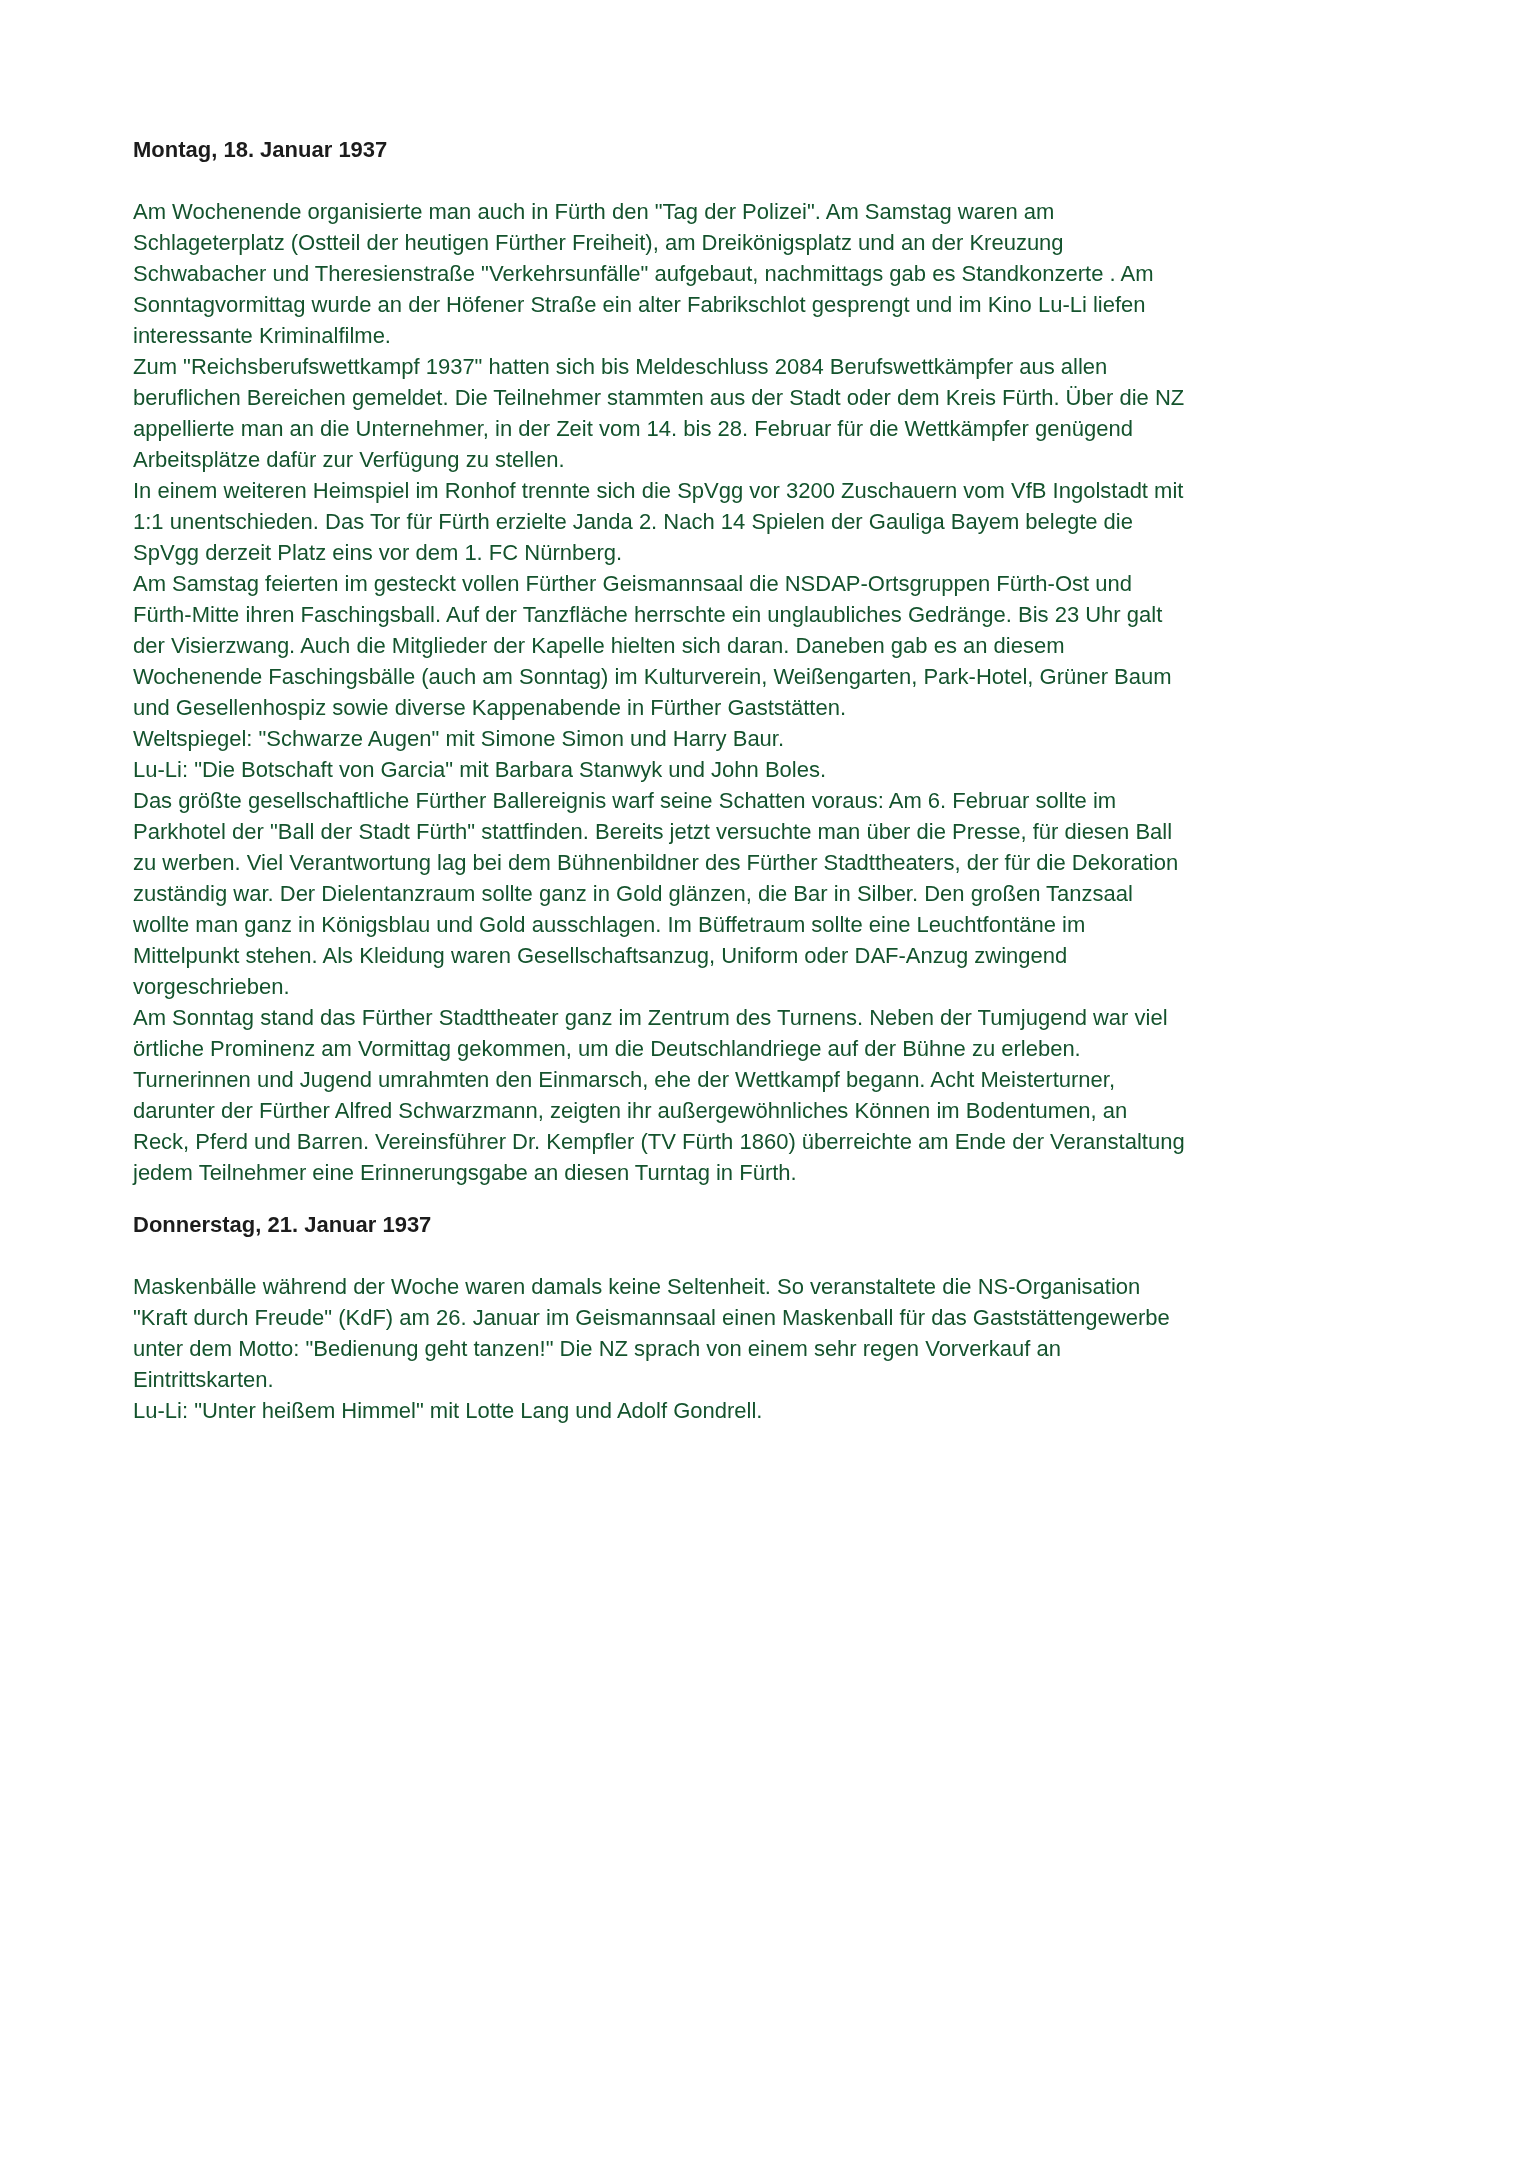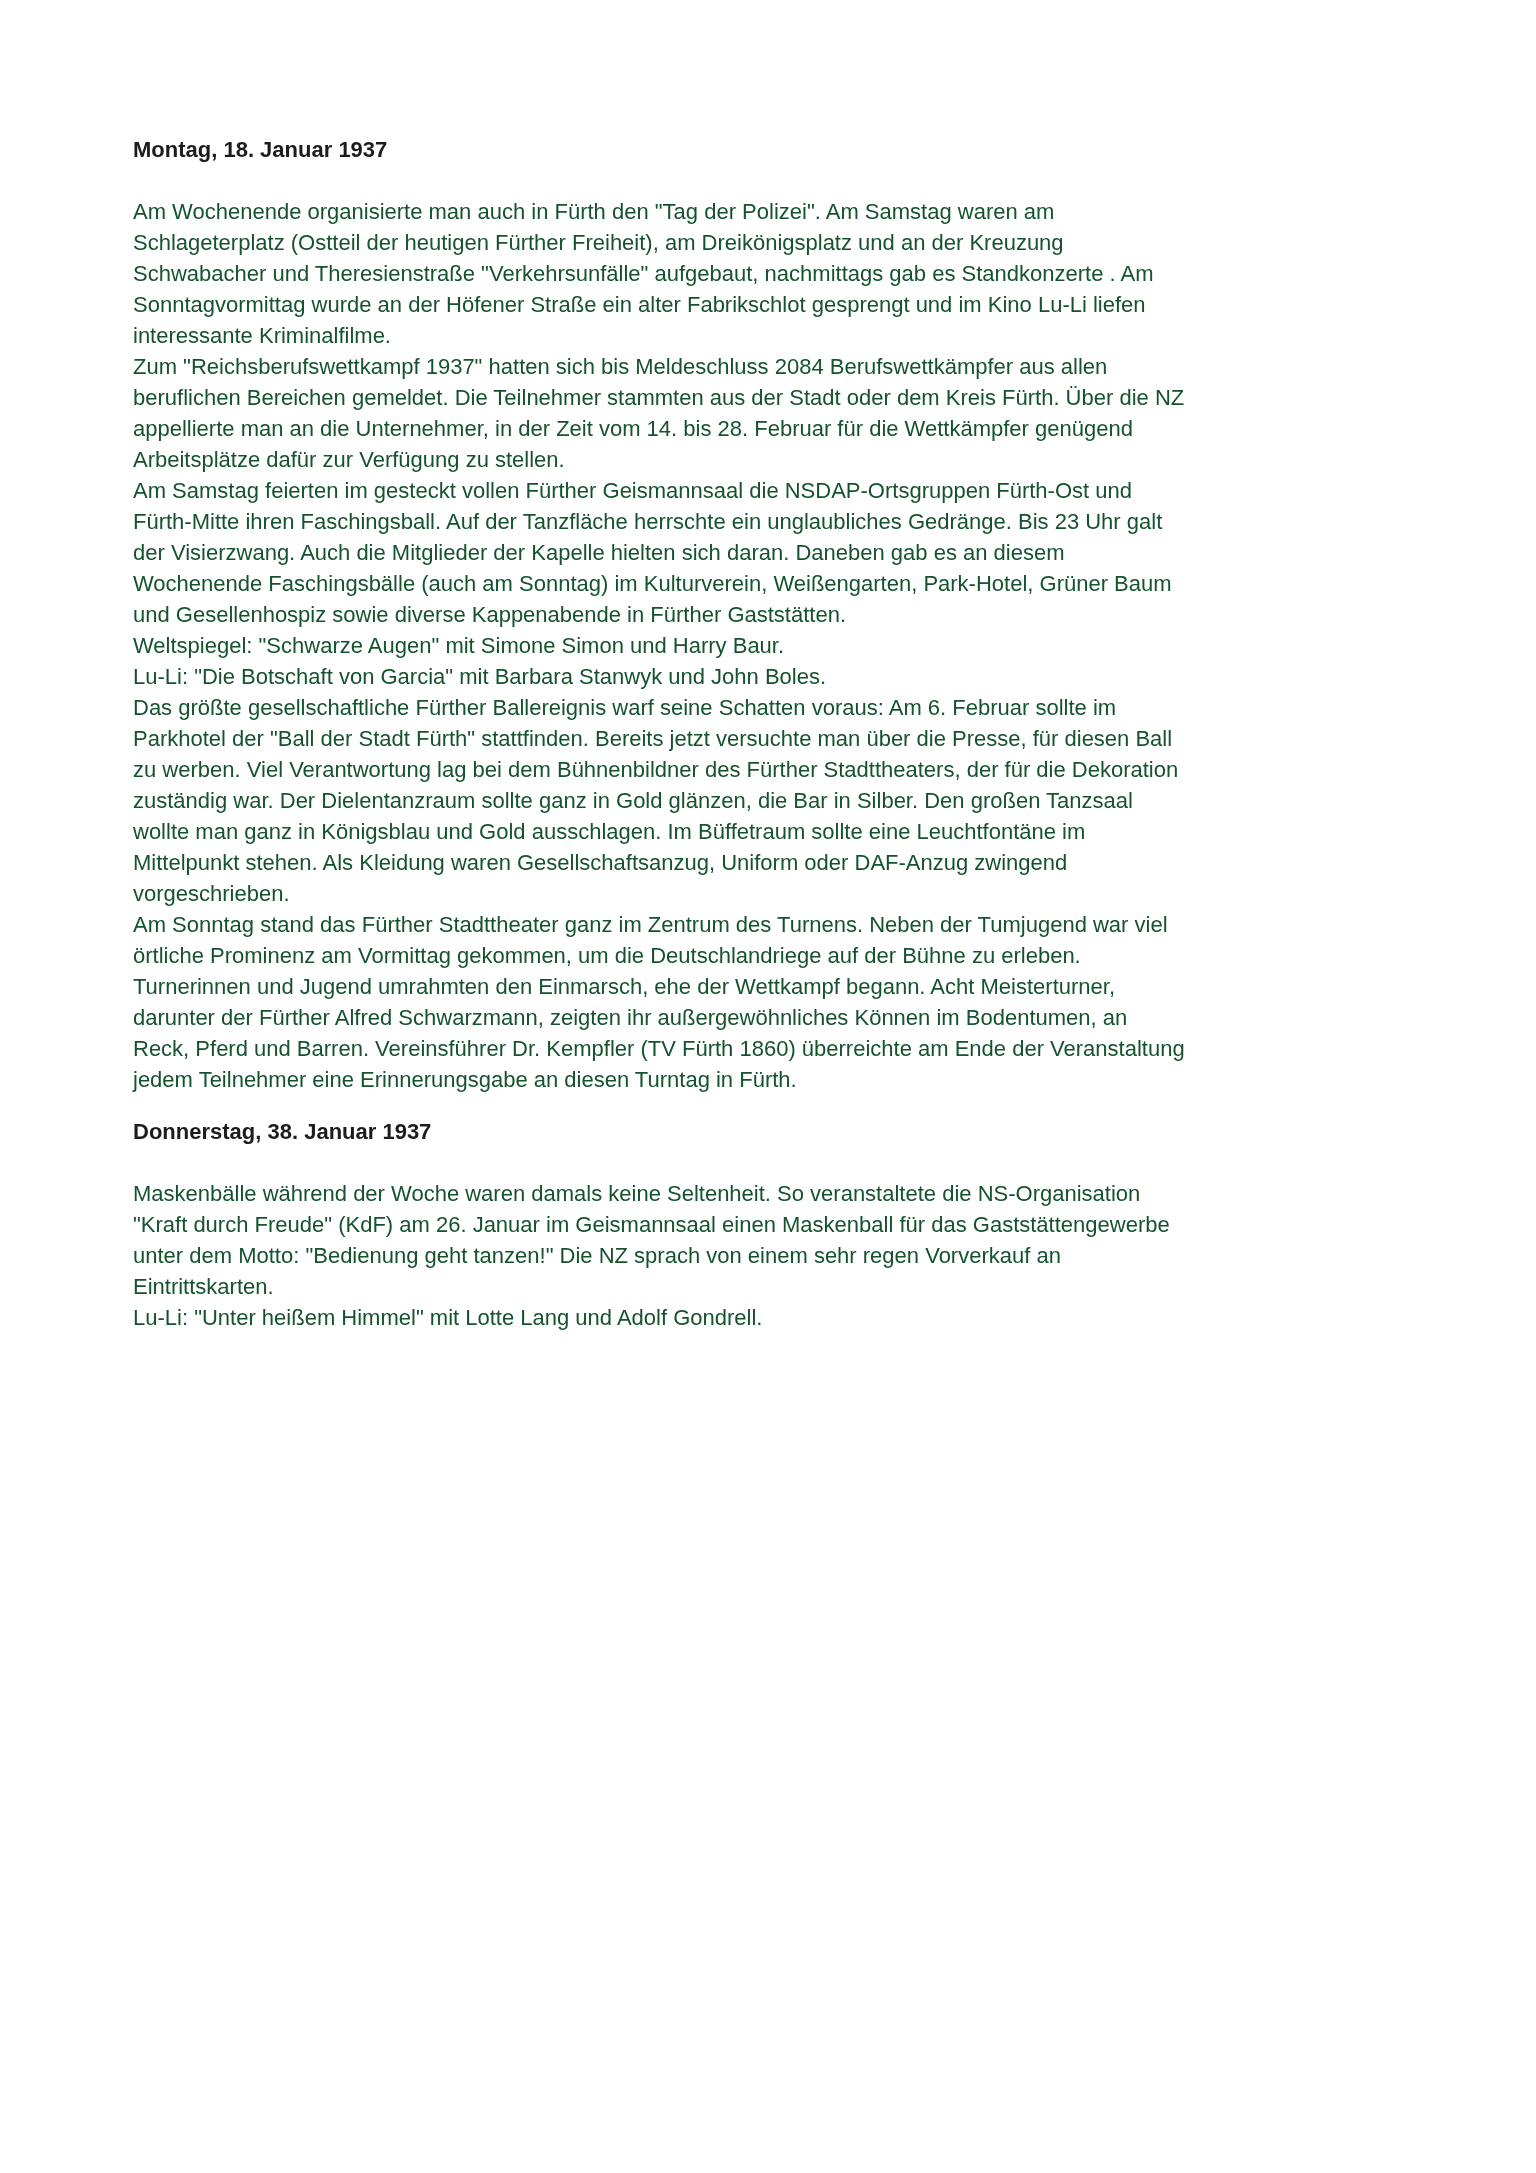--- a/index.html
+++ b/index.html
@@ -40,32 +40,33 @@
 </style>
 </head>
 <body>
 
 <div class="page">
 
   <div class="section">
     <h2>Montag, 18. Januar 1937</h2>
     <p>Am Wochenende organisierte man auch in Fürth den "Tag der Polizei". Am Samstag waren am Schlageterplatz (Ostteil der heutigen Fürther Freiheit), am Dreikönigsplatz und an der Kreuzung Schwabacher und Theresienstraße "Verkehrsunfälle" aufgebaut, nachmittags gab es Standkonzerte . Am Sonntagvormittag wurde an der Höfener Straße ein alter Fabrikschlot gesprengt und im Kino Lu-Li liefen interessante Kriminalfilme.</p>
     <p>Zum "Reichsberufswettkampf 1937" hatten sich bis Meldeschluss 2084 Berufswettkämpfer aus allen beruflichen Bereichen gemeldet. Die Teilnehmer stammten aus der Stadt oder dem Kreis Fürth. Über die NZ appellierte man an die Unternehmer, in der Zeit vom 14. bis 28. Februar für die Wettkämpfer genügend Arbeitsplätze dafür zur Verfügung zu stellen.</p>
+    <p>In einem weiteren Heimspiel im Ronhof trennte sich die SpVgg vor 3200 Zuschauern vom VfB Ingolstadt mit 1:1 unentschieden. Das Tor für Fürth erzielte Janda 2. Nach 14 Spielen der Gauliga Bayem belegte die SpVgg derzeit Platz eins vor dem 1. FC Nürnberg.</p>
   </div>
 
   <div class="section">
     <p>Am Samstag feierten im gesteckt vollen Fürther Geismannsaal die NSDAP-Ortsgruppen Fürth-Ost und Fürth-Mitte ihren Faschingsball. Auf der Tanzfläche herrschte ein unglaubliches Gedränge. Bis 23 Uhr galt der Visierzwang. Auch die Mitglieder der Kapelle hielten sich daran. Daneben gab es an diesem Wochenende Faschingsbälle (auch am Sonntag) im Kulturverein, Weißengarten, Park-Hotel, Grüner Baum und Gesellenhospiz sowie diverse Kappenabende in Fürther Gaststätten.</p>
     <p>Weltspiegel: "Schwarze Augen" mit Simone Simon und Harry Baur.</p>
     <p>Lu-Li: "Die Botschaft von Garcia" mit Barbara Stanwyk und John Boles.</p>
   </div>
 
   <div class="section">
     <p>Das größte gesellschaftliche Fürther Ballereignis warf seine Schatten voraus: Am 6. Februar sollte im Parkhotel der "Ball der Stadt Fürth" stattfinden. Bereits jetzt versuchte man über die Presse, für diesen Ball zu werben. Viel Verantwortung lag bei dem Bühnenbildner des Fürther Stadttheaters, der für die Dekoration zuständig war. Der Dielentanzraum sollte ganz in Gold glänzen, die Bar in Silber. Den großen Tanzsaal wollte man ganz in Königsblau und Gold ausschlagen. Im Büffetraum sollte eine Leuchtfontäne im Mittelpunkt stehen. Als Kleidung waren Gesellschaftsanzug, Uniform oder DAF-Anzug zwingend vorgeschrieben.</p>
     <p>Am Sonntag stand das Fürther Stadttheater ganz im Zentrum des Turnens. Neben der Tumjugend war viel örtliche Prominenz am Vormittag gekommen, um die Deutschlandriege auf der Bühne zu erleben. Turnerinnen und Jugend umrahmten den Einmarsch, ehe der Wettkampf begann. Acht Meisterturner, darunter der Fürther Alfred Schwarzmann, zeigten ihr außergewöhnliches Können im Bodentumen, an Reck, Pferd und Barren. Vereinsführer Dr. Kempfler (TV Fürth 1860) überreichte am Ende der Veranstaltung jedem Teilnehmer eine Erinnerungsgabe an diesen Turntag in Fürth.</p>
   </div>
 
   <div class="section">
-    <h2>Donnerstag, 38. Januar 1937</h2>
+    <h2>Donnerstag, 21. Januar 1937</h2>
     <p>Maskenbälle während der Woche waren damals keine Seltenheit. So veranstaltete die NS-Organisation "Kraft durch Freude" (KdF) am 26. Januar im Geismannsaal einen Maskenball für das Gaststättengewerbe unter dem Motto: "Bedienung geht tanzen!" Die NZ sprach von einem sehr regen Vorverkauf an Eintrittskarten.</p>
     <p>Lu-Li: "Unter heißem Himmel" mit Lotte Lang und Adolf Gondrell.</p>
   </div>
 
 </div>
 
 </body></html>

